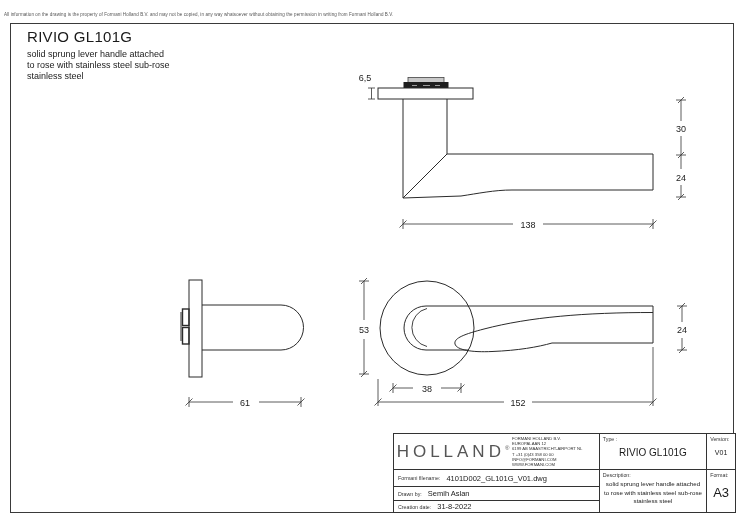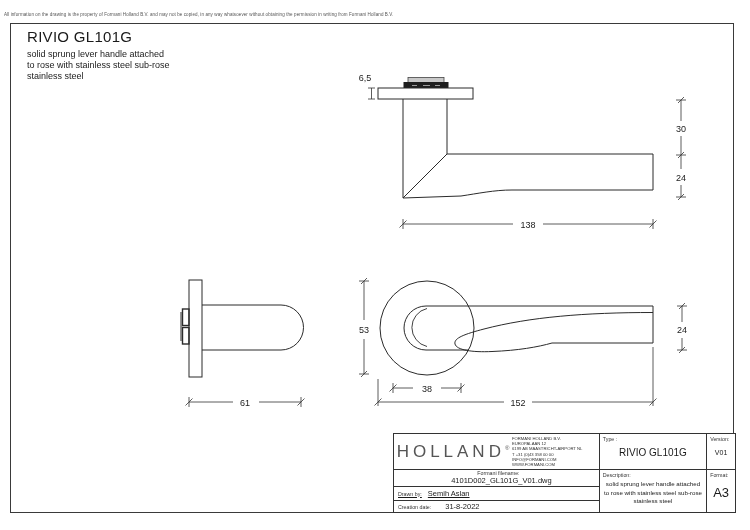--- a/index.html
+++ b/index.html
@@ -34,23 +34,23 @@
   .tb-type .val{display:block;text-align:center;margin-top:13px;font-size:10px;}
   .tb-version{width:29px;border-left:1px solid #333;box-sizing:border-box;position:relative;text-align:center;}
   .tb-version .val{display:block;margin-top:15px;font-size:7px;}
   .tb-lbl{position:absolute;left:3px;top:2px;font-size:5.3px;color:#333;}
   .tb-body{flex:1;display:flex;}
   .tb-left{width:206px;display:flex;flex-direction:column;box-sizing:border-box;}
   .tb-lrow{display:flex;align-items:center;padding-left:4px;box-sizing:border-box;border-bottom:1px solid #333;}
   .tb-lrow:last-child{border-bottom:none;}
   .tb-lrow .lbl{font-size:5.3px;color:#333;}
   .tb-lrow .val{font-size:7.5px;margin-left:6px;}
-  .r-file{height:17px;flex-direction:column;}
-  .r-drawn{height:14px;text-decoration:underline;}
-  .r-date{flex:1;gap:8px;}
+  .r-file{height:17px;}
+  .r-drawn{height:14px;}
+  .r-date{flex:1;}
   .tb-desc{width:108px;border-left:1px solid #333;box-sizing:border-box;position:relative;text-align:center;}
   .tb-desc .lines{margin-top:10px;font-size:6.2px;line-height:8.6px;white-space:nowrap;}
   .tb-format{width:29px;border-left:1px solid #333;box-sizing:border-box;position:relative;text-align:center;}
   .tb-format .val{display:block;margin-top:15px;font-size:13px;}
 </style>
 </head>
 <body>
 
 <div class="disclaimer">All information on the drawing is the property of Formani Holland B.V. and may not be copied, in any way whatsoever without obtaining the permission in writing from Formani Holland B.V.</div>
 <div class="page-border"></div>

